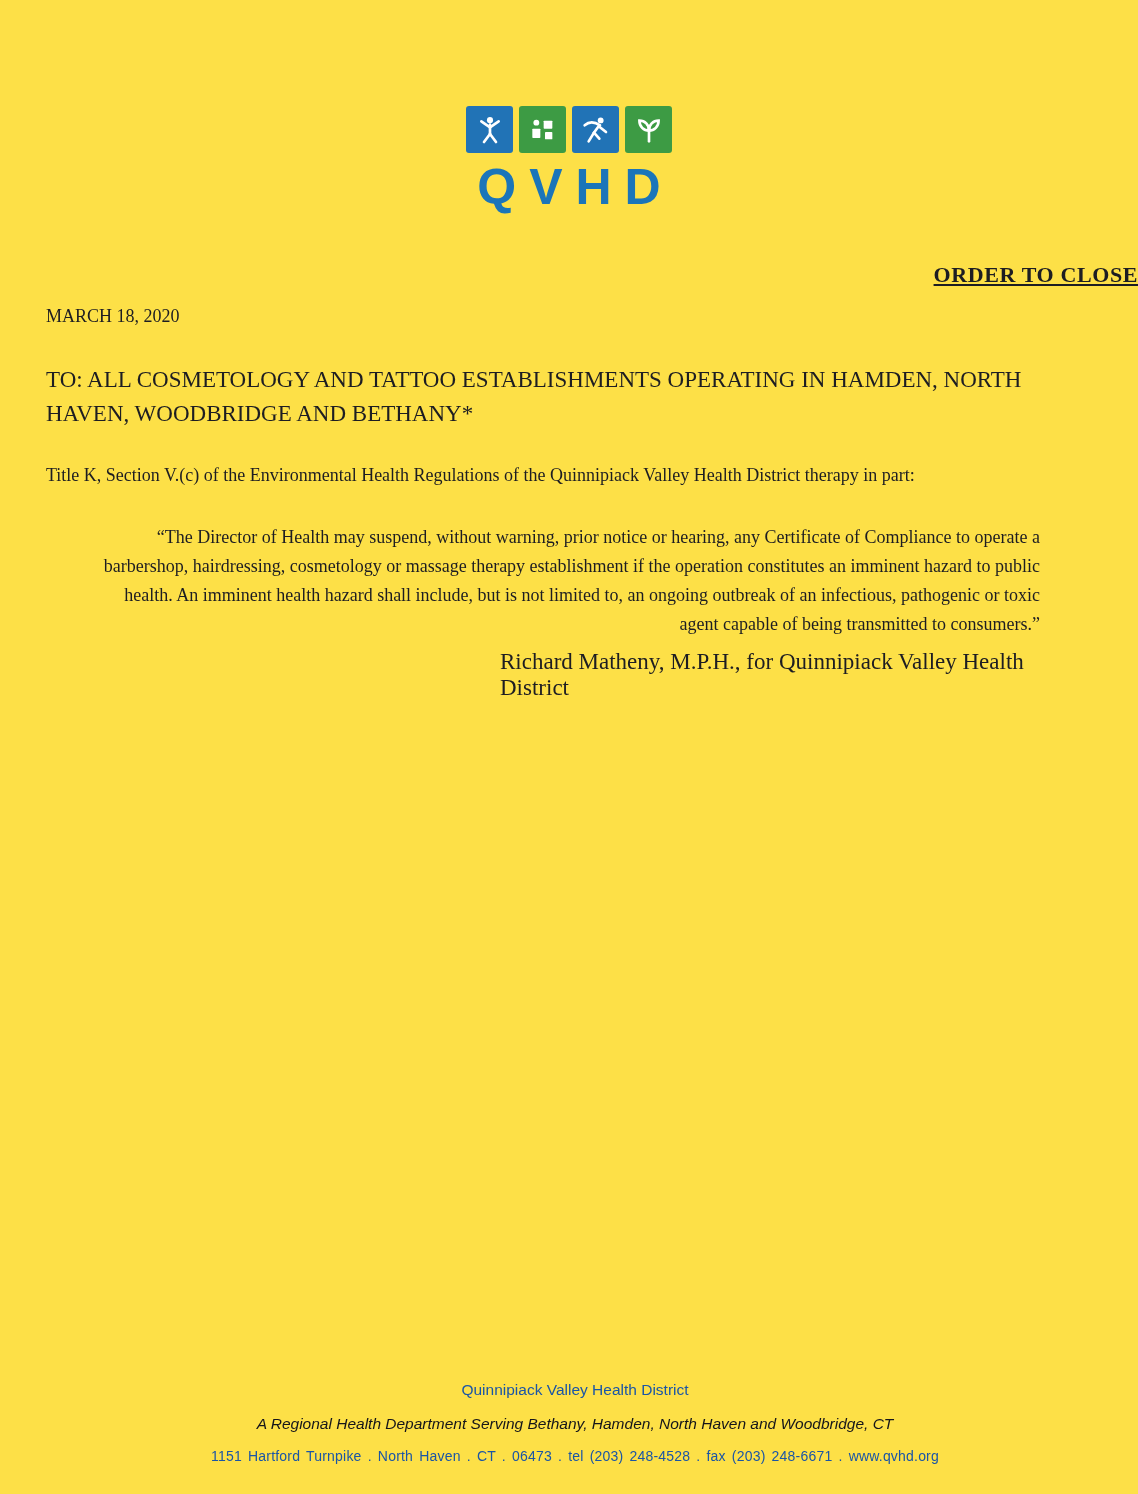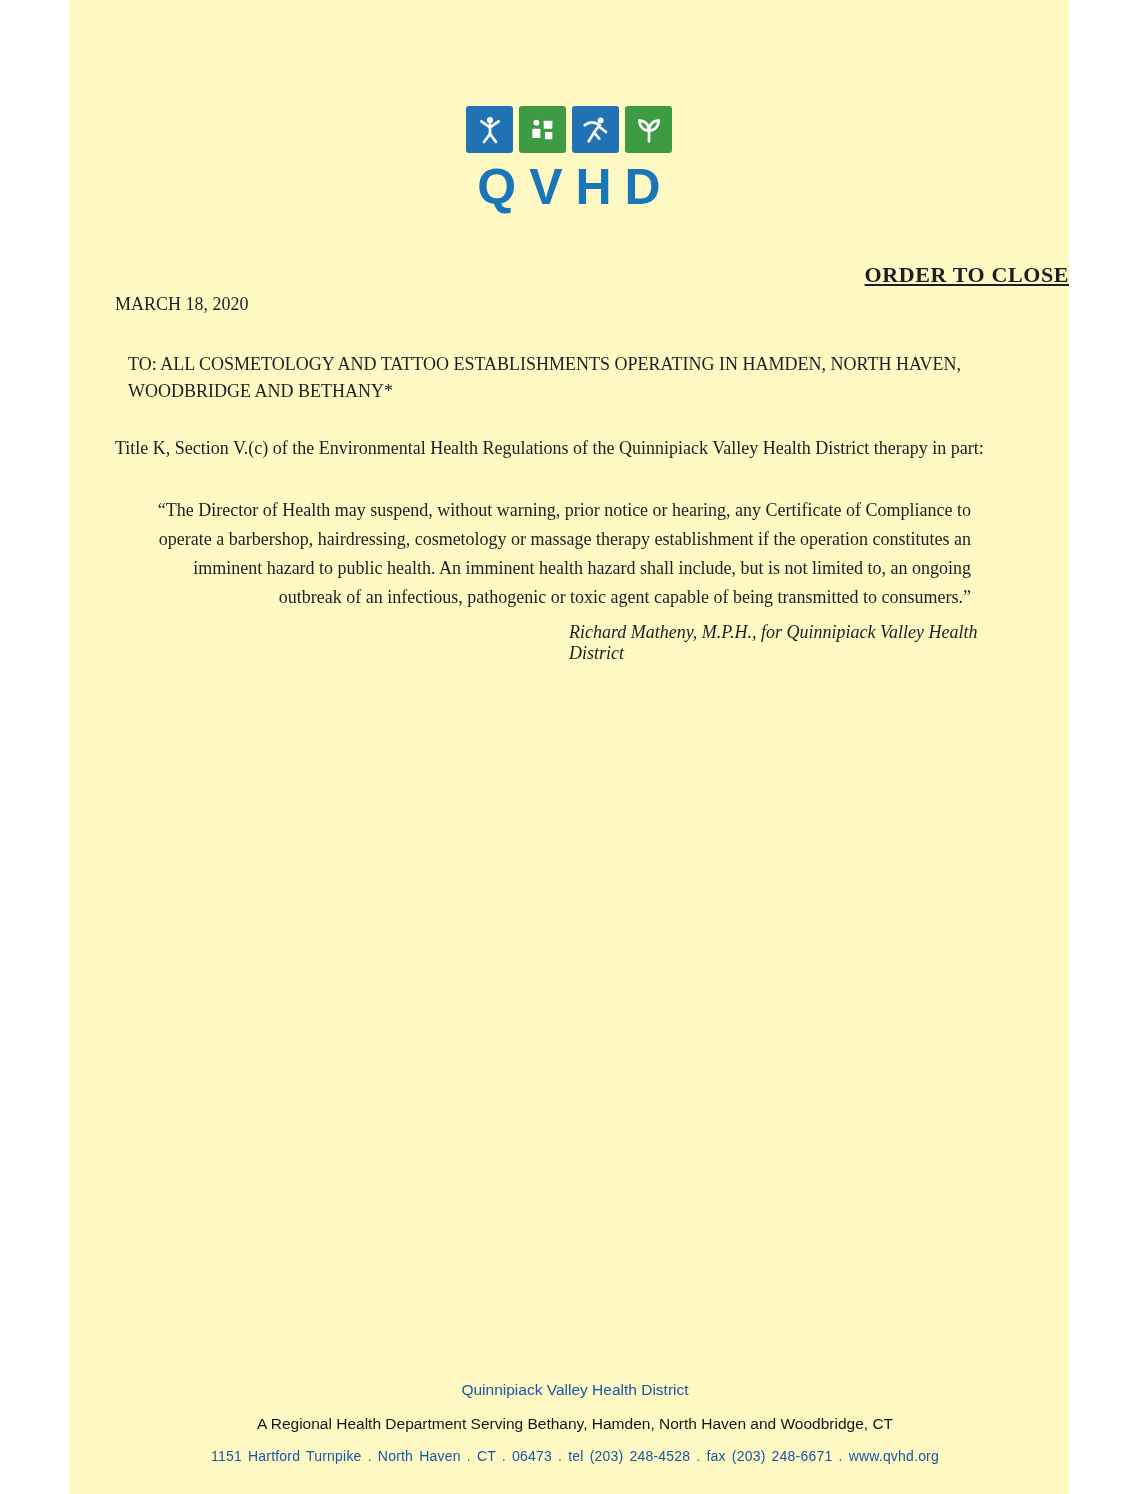--- a/index.html
+++ b/index.html
@@ -1,22 +1,22 @@
 <!DOCTYPE html>
 <html><head>
 <meta charset="utf-8">
 <style>
   * { margin:0; padding:0; box-sizing:border-box; }
   html,body { background:#ffffff; }
   .page {
     position:relative;
-    width:1000px;
+    width:1138px;
     height:1494px;
     margin:0 auto;
-    background:#fef9c3;
+    background:#fde047;
     font-family:"Liberation Serif", serif;
     color:#1d1d22;
     overflow:hidden;
   }
 
   
   .logo-block { text-align:center; padding-top:106px; }
   .tiles { display:flex; justify-content:center; gap:6px; }
   .tile {
     width:47px; height:47px; border-radius:3px;
@@ -42,43 +42,43 @@
     margin-top:48px; letter-spacing:0.6px;
   }
   .doc-title span { text-decoration:underline; }
   .doc-subtitle {
     text-align:center; font-weight:bold; font-size:22px;
     margin-top:5px; letter-spacing:0.4px;
   }
 
   
   .content { padding:0 50px 0 46px; }
-  .date-line { font-size:18px; margin-top:6px; }
-  .to-line   { font-size:18px; margin-top:36px; line-height:1.5; max-width:1020px;margin-left:13px; }
+  .date-line { font-size:18px; margin-top:18px; }
+  .to-line   { font-size:23px; margin-top:36px; line-height:1.5; max-width:1020px; }
   .para      { font-size:18px; margin-top:30px; line-height:1.5; max-width:1030px; }
   .quote     { font-size:18px; margin:34px 48px 0 40px; line-height:1.62; max-width:990px;text-align:right; }
 
   
   .sig-area { margin-top:14px; padding-left:408px; }
   .sig-row { display:flex; align-items:flex-end; }
   .signature-svg { margin-bottom:-8px; }
   .sig-title { font-size:18px; padding-bottom:14px; margin-left:2px; }
-  .sig-name { font-size:18px; margin-top:-4px; padding-left:46px;font-style:italic; }
+  .sig-name { font-size:23px; margin-top:-4px; padding-left:46px; }
 
   
   .footer {
     position:absolute; left:12px; right:0; bottom:30px;
     text-align:center;
     font-family:"Liberation Sans", sans-serif;
   }
   .footer-org {
     color:#1a55a6; font-size:15.5px; margin-bottom:16px;
   }
   .footer-tagline {
-    color:#15151a; font-size:15.5px; margin-bottom:15px;
+    font-style:italic; color:#15151a; font-size:15.5px; margin-bottom:15px;
   }
   .footer-contact {
     color:#1a55a6; font-size:14px; letter-spacing:0.2px; word-spacing:2px;
   }
 </style>
 </head>
 <body>
 
 <div class="page">
 

